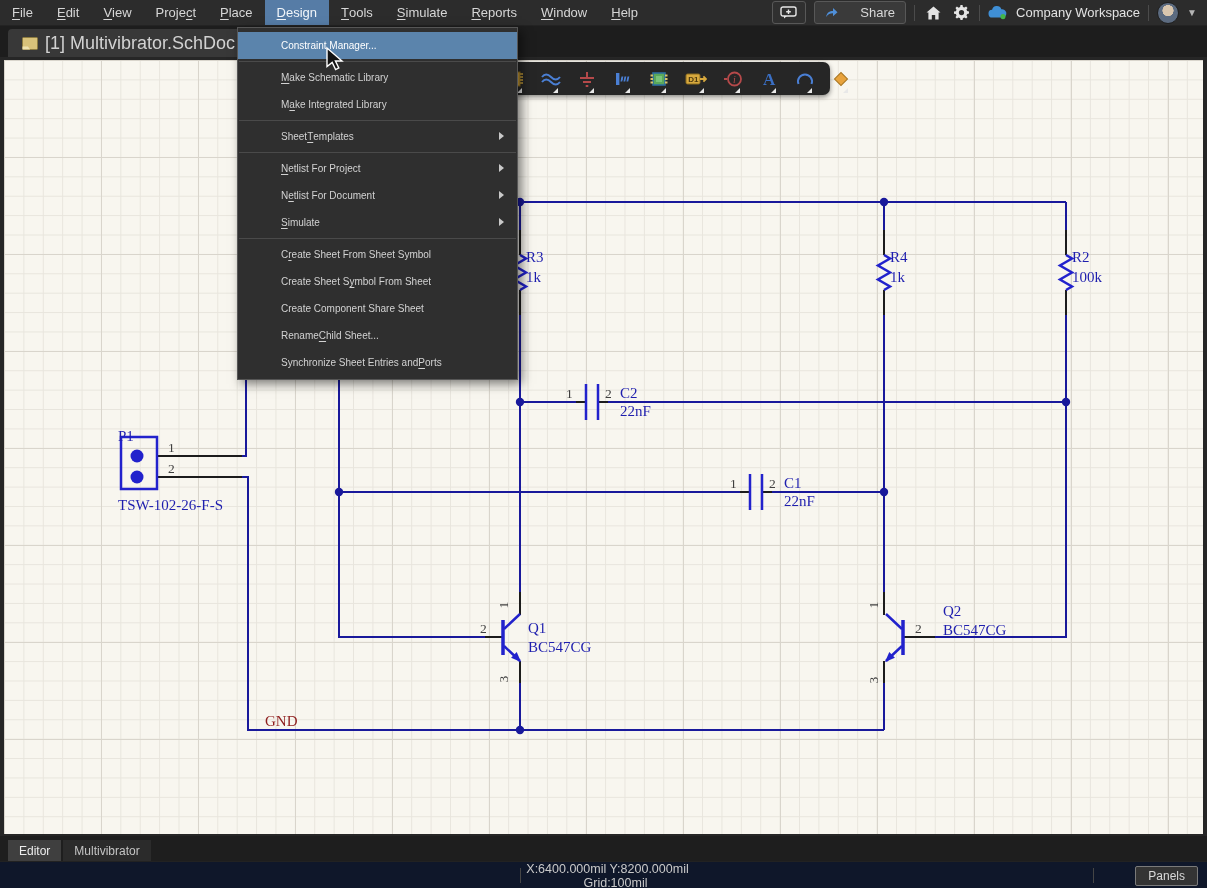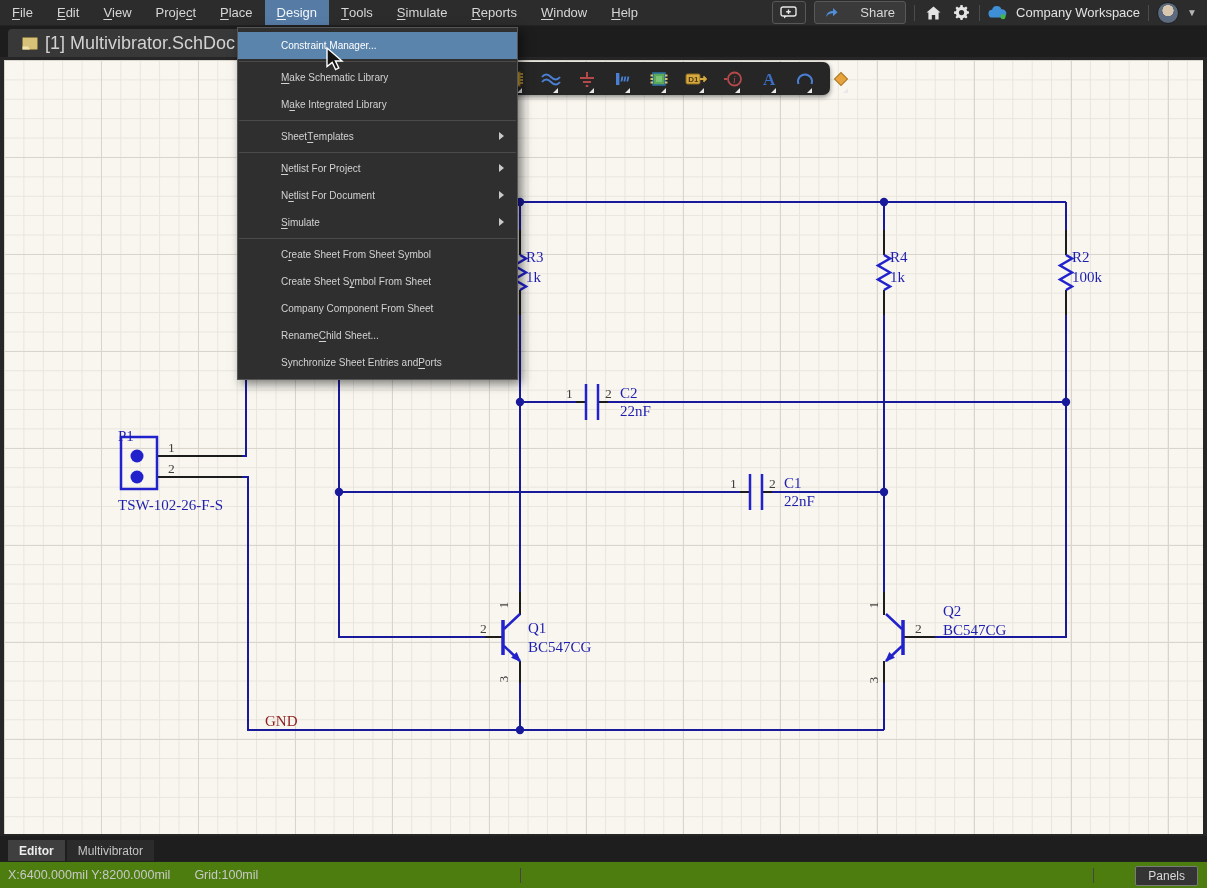--- a/index.html
+++ b/index.html
@@ -100,27 +100,27 @@
   
   .bottabs{
     position:absolute;left:0;top:836px;width:1207px;height:25px;
     background:#1e1e1e;display:flex;align-items:flex-end;gap:2px;
     padding-left:8px;box-sizing:border-box;z-index:5;
   }
   .btab{
     height:21px;display:flex;align-items:center;padding:0 11px;
     font-size:12px;color:#c4c4c4;background:#2b2b2b;
   }
-  .btab.active{background:#3f3f3f;color:#ececec;font-weight:bold;margin-top:40px;}
+  .btab.active{background:#3f3f3f;color:#ececec;font-weight:normal;margin-top:40px;}
 
   
   .statusbar{
     position:absolute;left:0;top:861px;width:1207px;height:27px;
-    background:#4d7c0f;border-top:1px solid #222;box-sizing:border-box;
-    display:flex;align-items:center;color:#c9c9c9;font-size:12.5px;z-index:5;
+    background:#0f172a;border-top:1px solid #222;box-sizing:border-box;
+    display:flex;align-items:center;color:#c9c9c9;font-size:12.5px;z-index:5;flex-direction:column;
   }
   .sb-coords{margin-left:8px;}
   .sb-grid{margin-left:24px;}
   .sb-sep{position:absolute;top:6px;width:1px;height:15px;background:#454545;}
   .panels-btn{
     position:absolute;right:9px;top:4px;height:18px;padding:0 12px;
     border:1px solid #7a7a7a;border-radius:2px;color:#d8d8d8;font-size:12px;
     display:flex;align-items:center;background:#343434;
   }
 
@@ -367,21 +367,21 @@
   <div class="mi">M<u>a</u>ke Integrated Library</div>
   <div class="msep"></div>
   <div class="mi">Sheet <u>T</u>emplates<span class="sub"></span></div>
   <div class="msep"></div>
   <div class="mi"><u>N</u>etlist For Project<span class="sub"></span></div>
   <div class="mi">N<u>e</u>tlist For Document<span class="sub"></span></div>
   <div class="mi"><u>S</u>imulate<span class="sub"></span></div>
   <div class="msep"></div>
   <div class="mi">C<u>r</u>eate Sheet From Sheet Symbol</div>
   <div class="mi">Create Sheet S<u>y</u>mbol From Sheet</div>
-  <div class="mi">Company Component From Sheet</div>
+  <div class="mi">Create Component Share Sheet</div>
   <div class="mi">Rename <u>C</u>hild Sheet...</div>
   <div class="mi">Synchronize Sheet Entries and <u>P</u>orts</div>
 </div>
 
 <svg class="cursor" width="22" height="26" viewBox="0 0 22 26">
   <polygon points="4,2 4,20.5 9.2,16.4 12.6,23.6 15.8,22 12.4,15 19,15" fill="#141414" stroke="#ffffff" stroke-width="1.4"></polygon>
 </svg>
 
 <div class="bottabs">
   <div class="btab active">Editor</div>

